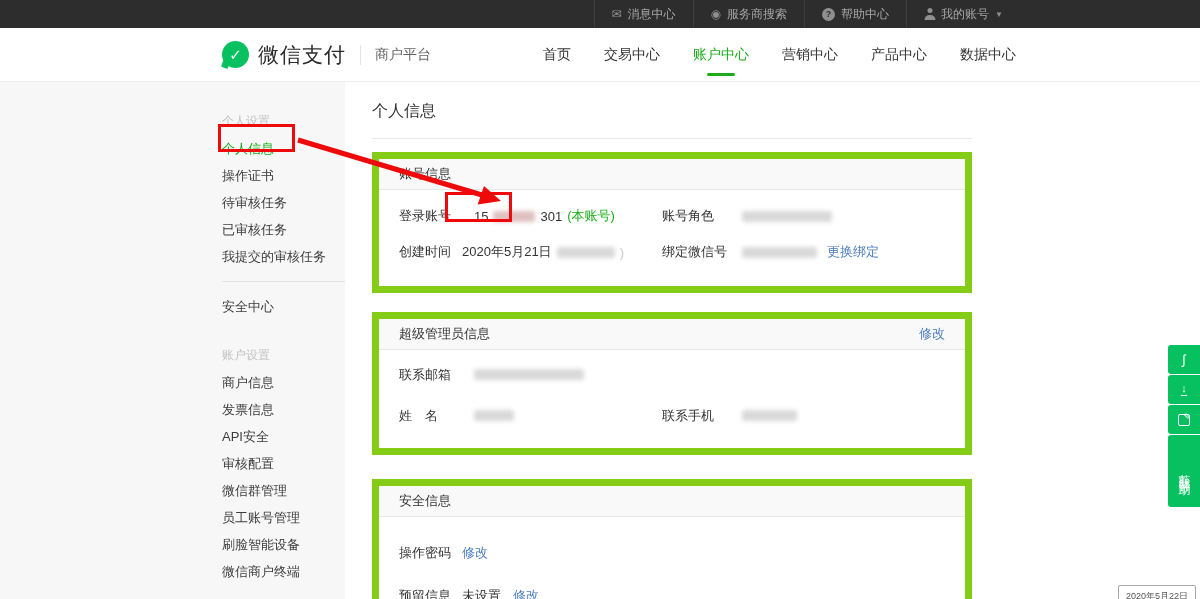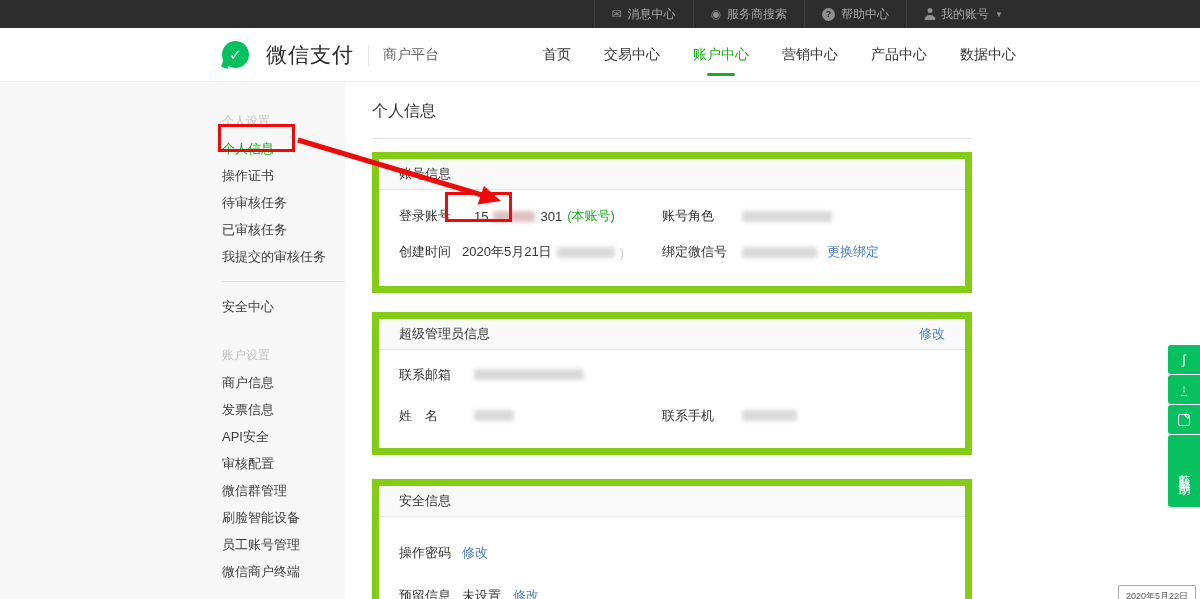--- a/index.html
+++ b/index.html
@@ -23,21 +23,21 @@
   .question-icon{width:13px;height:13px;border-radius:50%;background:#8f8f8f;color:#2d2d2d;font-size:9px;font-weight:bold;display:flex;align-items:center;justify-content:center;}
   .person-icon{width:11px;height:12px;position:relative;display:inline-block;}
   .person-icon::before{content:"";position:absolute;top:0;left:50%;transform:translateX(-50%);width:5px;height:5px;border-radius:50%;background:#8f8f8f;}
   .person-icon::after{content:"";position:absolute;bottom:0;left:50%;transform:translateX(-50%);width:11px;height:5px;border-radius:6px 6px 0 0;background:#8f8f8f;}
   .caret-down{font-size:8px;color:#8f8f8f;}
   
   .header{height:54px;background:#fff;display:flex;align-items:center;padding-left:222px;border-bottom:1px solid #ededed;position:relative;}
   .logo-bubble{width:27px;height:27px;border-radius:50%;background:var(--widget-green);position:relative;display:flex;align-items:center;justify-content:center;}
   .logo-bubble::before{content:"";position:absolute;left:0px;bottom:0px;width:7px;height:7px;background:var(--widget-green);transform:rotate(20deg);border-radius:1px;}
   .logo-check{color:#fff;font-size:15px;font-weight:bold;position:relative;}
-  .brand{font-size:21px;color:#2b2b2b;margin-left:17px;letter-spacing:1px;}
+  .brand{font-size:21px;color:#2b2b2b;margin-left:9px;letter-spacing:1px;}
   .vdiv{width:1px;height:20px;background:#e3e3e3;margin:0 14px;}
   .portal{font-size:14px;color:#666;}
   .nav{margin-left:auto;margin-right:184px;display:flex;gap:33px;}
   .nav-item{font-size:14px;color:#333;cursor:pointer;position:relative;}
   .nav-item.active{color:var(--accent-green);}
   .nav-item.active::after{content:"";position:absolute;left:50%;transform:translateX(-50%);bottom:-12px;width:28px;height:3px;border-radius:2px;background:var(--accent-green);}
   
   .layout{display:flex;height:517px;}
   .sidebar{width:345px;background:#f7f7f7;padding:20px 0 16px 222px;font-size:13px;flex-shrink:0;}
   .side-group-header{color:#c2c2c2;font-size:12px;height:27px;display:flex;align-items:center;margin-top:6px;}
@@ -134,22 +134,22 @@
     <div class="side-item">已审核任务</div>
     <div class="side-item">我提交的审核任务</div>
     <div class="side-divider"></div>
     <div class="side-item">安全中心</div>
     <div class="side-group-header" style="margin-top:22px;">账户设置</div>
     <div class="side-item">商户信息</div>
     <div class="side-item">发票信息</div>
     <div class="side-item">API安全</div>
     <div class="side-item">审核配置</div>
     <div class="side-item">微信群管理</div>
+    <div class="side-item">员工账号管理</div>
     <div class="side-item">刷脸智能设备</div>
-    <div class="side-item">员工账号管理</div>
     <div class="side-item">微信商户终端</div>
 
   </div>
 
   <div class="main">
     <div class="page-title">个人信息</div>
     <div class="title-divider"></div>
 
     <div class="card">
       <div class="card-header">

